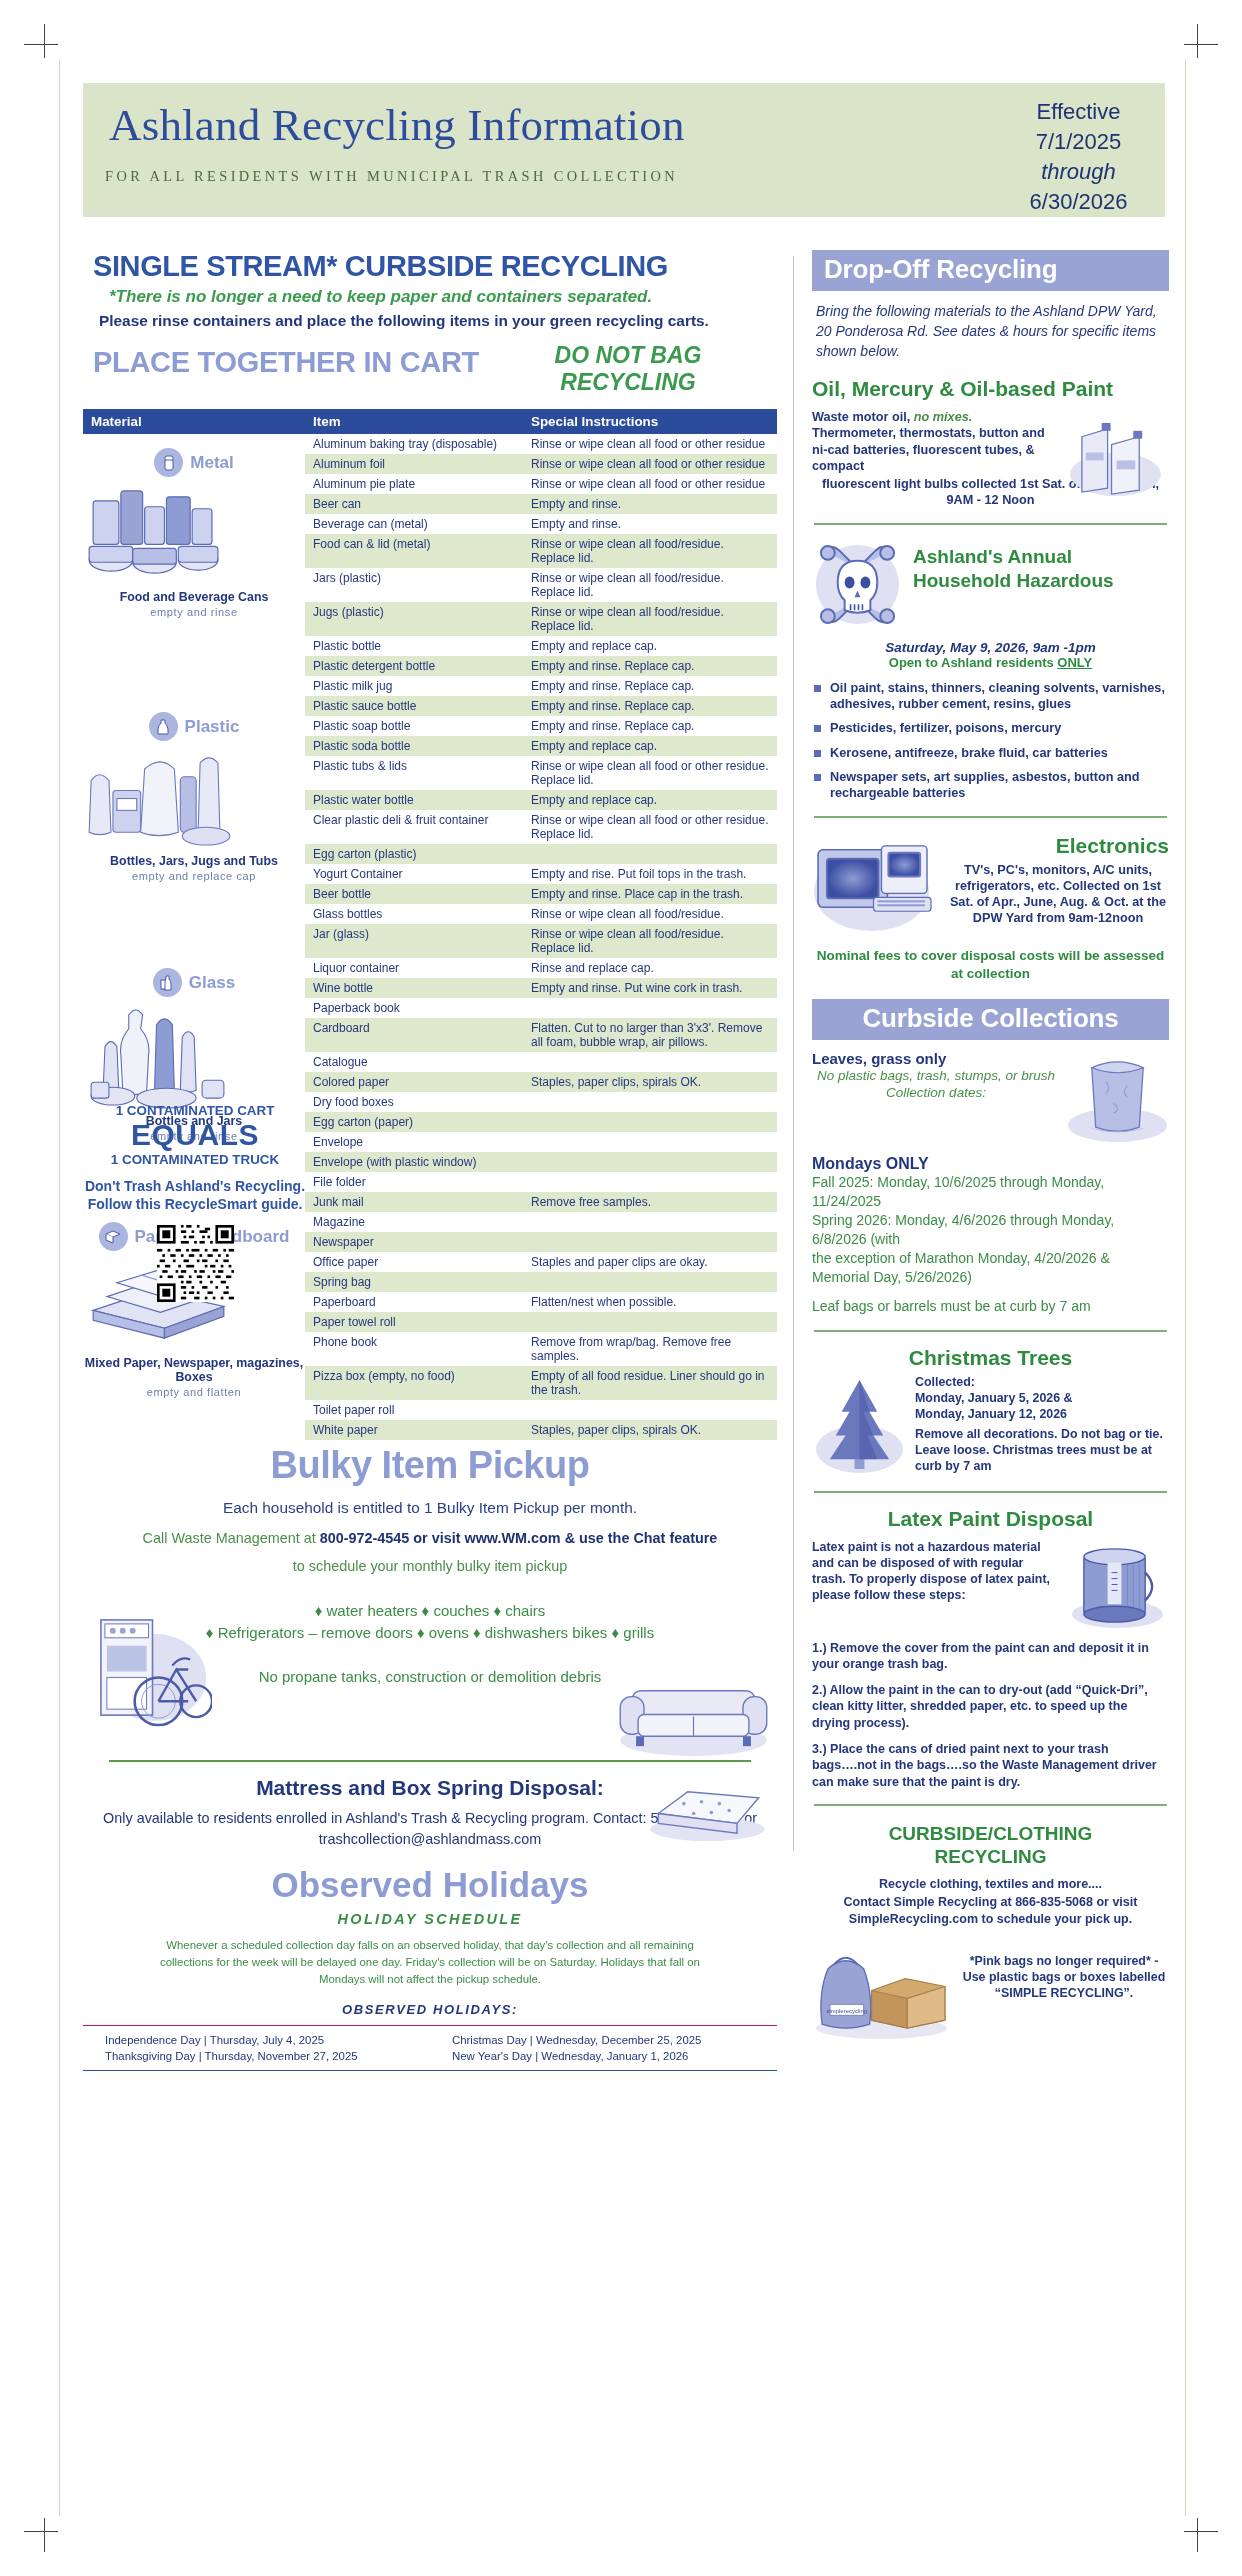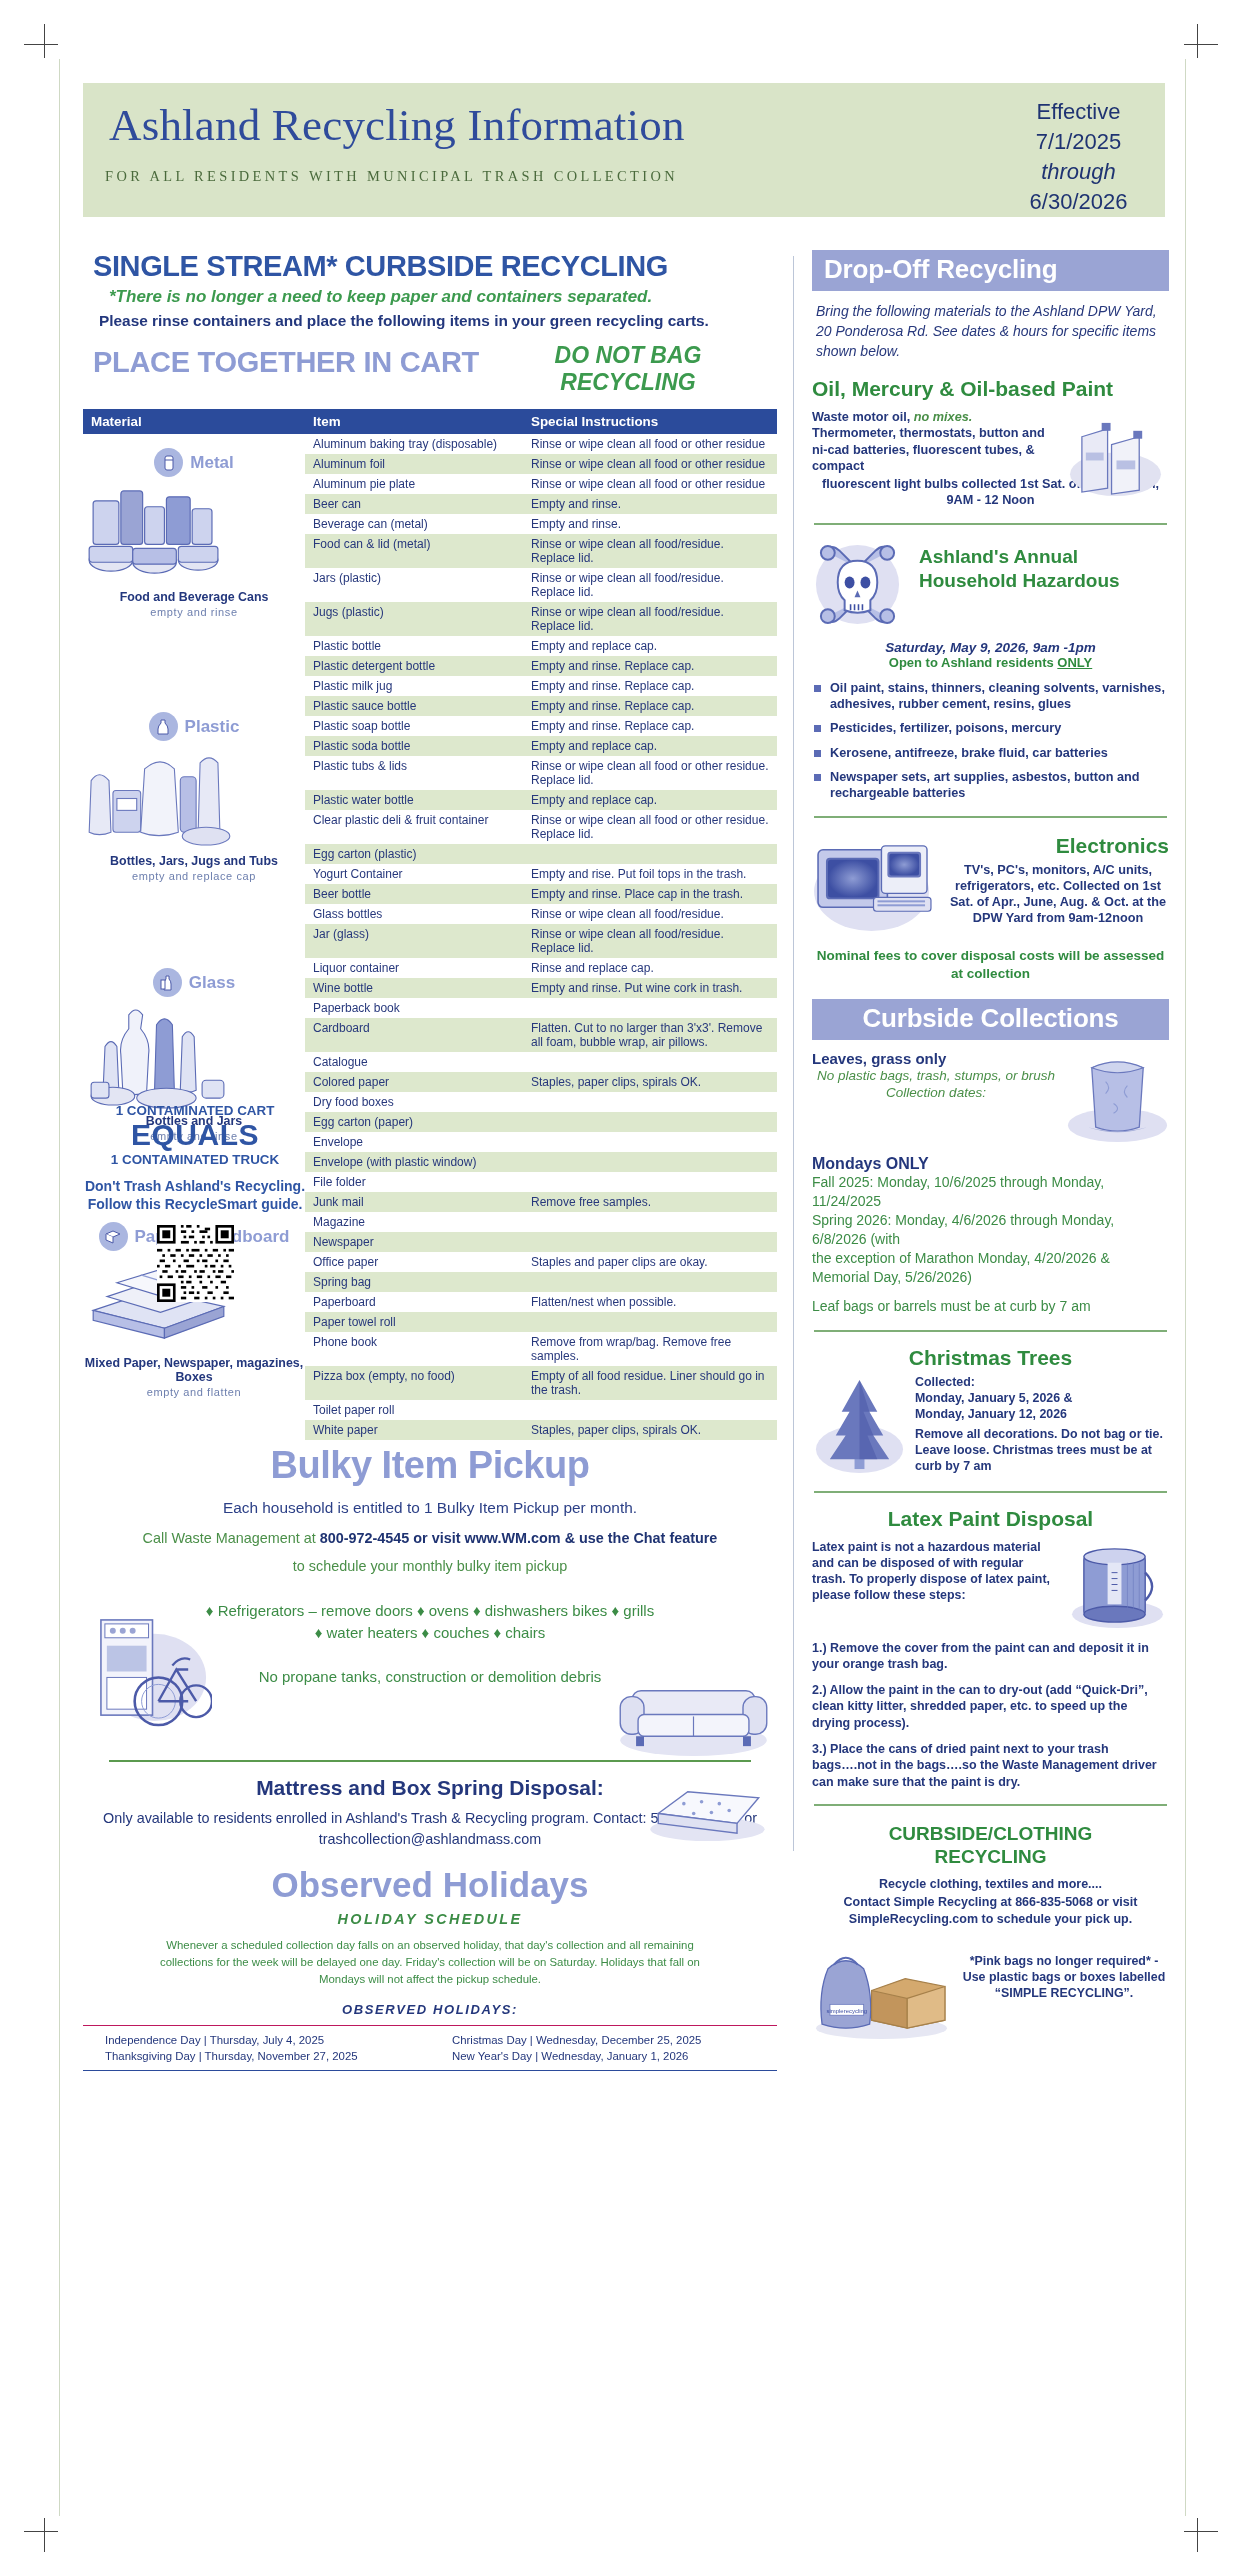--- a/index.html
+++ b/index.html
@@ -106,21 +106,21 @@
   .rh-green.sm{font-size:19px;}
   .rtxt{font-size:12.7px;font-weight:bold;color:#24377c;line-height:16.3px;}
   .rtxt .ital{font-style:italic;font-weight:bold;color:#4a8f48;}
   .sep{height:2px;background:#7fae77;margin:14px 2px;}
   ul.bul{list-style:none;margin:10px 0 0;padding:0;}
   ul.bul li{position:relative;padding-left:18px;font-size:12.7px;font-weight:bold;
       color:#24377c;line-height:16.3px;margin-bottom:8px;}
   ul.bul li:before{content:"";position:absolute;left:2px;top:5px;width:7px;height:7px;background:#5b6bb5;}
   .green-b{color:#2f8b3f;font-weight:bold;}
 
-  .hazrow{display:flex;align-items:flex-start;gap:16px;margin-top:10px;}
+  .hazrow{display:flex;align-items:flex-start;gap:10px;margin-top:10px;}
   .elecrow{display:flex;align-items:flex-start;gap:8px;margin-top:8px;}
   .leafrow{display:flex;align-items:flex-start;gap:6px;margin-top:10px;}
   .xmasrow{display:flex;align-items:flex-start;gap:8px;margin-top:4px;}
   .paintrow{display:flex;align-items:flex-start;gap:8px;margin-top:8px;}
   .textrow{display:flex;align-items:flex-start;gap:8px;margin-top:6px;}
 
   .tiny{font-size:12.4px;font-weight:bold;color:#24377c;line-height:16px;}
   .step{font-size:12.5px;font-weight:bold;color:#24377c;line-height:16.3px;margin-top:10px;}
   .tx-title{text-align:center;font-size:19px;font-weight:bold;color:#2f8b3f;
      line-height:23px;margin-top:16px;}
@@ -601,22 +601,22 @@
         <ellipse cx="80" cy="80" rx="74" ry="16" fill="#e3e4f3"></ellipse>
         <rect x="18" y="30" width="124" height="36" rx="9" fill="#e9eaf6" stroke="#6a78bd" stroke-width="1.4"></rect>
         <rect x="6" y="36" width="24" height="38" rx="11" fill="#dfe1f2" stroke="#6a78bd" stroke-width="1.4"></rect>
         <rect x="130" y="36" width="24" height="38" rx="11" fill="#dfe1f2" stroke="#6a78bd" stroke-width="1.4"></rect>
         <rect x="24" y="54" width="112" height="22" rx="6" fill="#f3f4fb" stroke="#6a78bd" stroke-width="1.4"></rect>
         <path d="M80 56 v20" stroke="#6a78bd" stroke-width="1.2"></path>
         <rect x="22" y="76" width="8" height="10" fill="#5b6bb5"></rect>
           <rect x="130" y="76" width="8" height="10" fill="#5b6bb5"></rect>
       </svg>
       <div class="b4">
+        <div>♦ water heaters ♦ couches ♦ chairs</div>
         <div>♦ Refrigerators – remove doors ♦ ovens ♦ dishwashers bikes ♦ grills</div>
-        <div>♦ water heaters ♦ couches ♦ chairs</div>
       </div>
       <div class="b5">No propane tanks, construction or demolition debris</div>
       <div style="height:59px;"></div>
     </div>
     <div class="greenrule"></div>
     <div class="mattress" style="position:relative;">
       <svg width="129" height="65" viewBox="0 0 130 66" style="position:absolute;right:6px;top:4px;">
         <ellipse cx="66" cy="50" rx="58" ry="12" fill="#e3e4f3"></ellipse>
         <path d="M16 34 L46 12 L118 18 L96 44 Z" fill="#f7f8fd" stroke="#6a78bd" stroke-width="1.4"></path>
         <path d="M16 34 L16 44 L96 54 L96 44 Z" fill="#dfe1f2" stroke="#6a78bd" stroke-width="1.4"></path>

